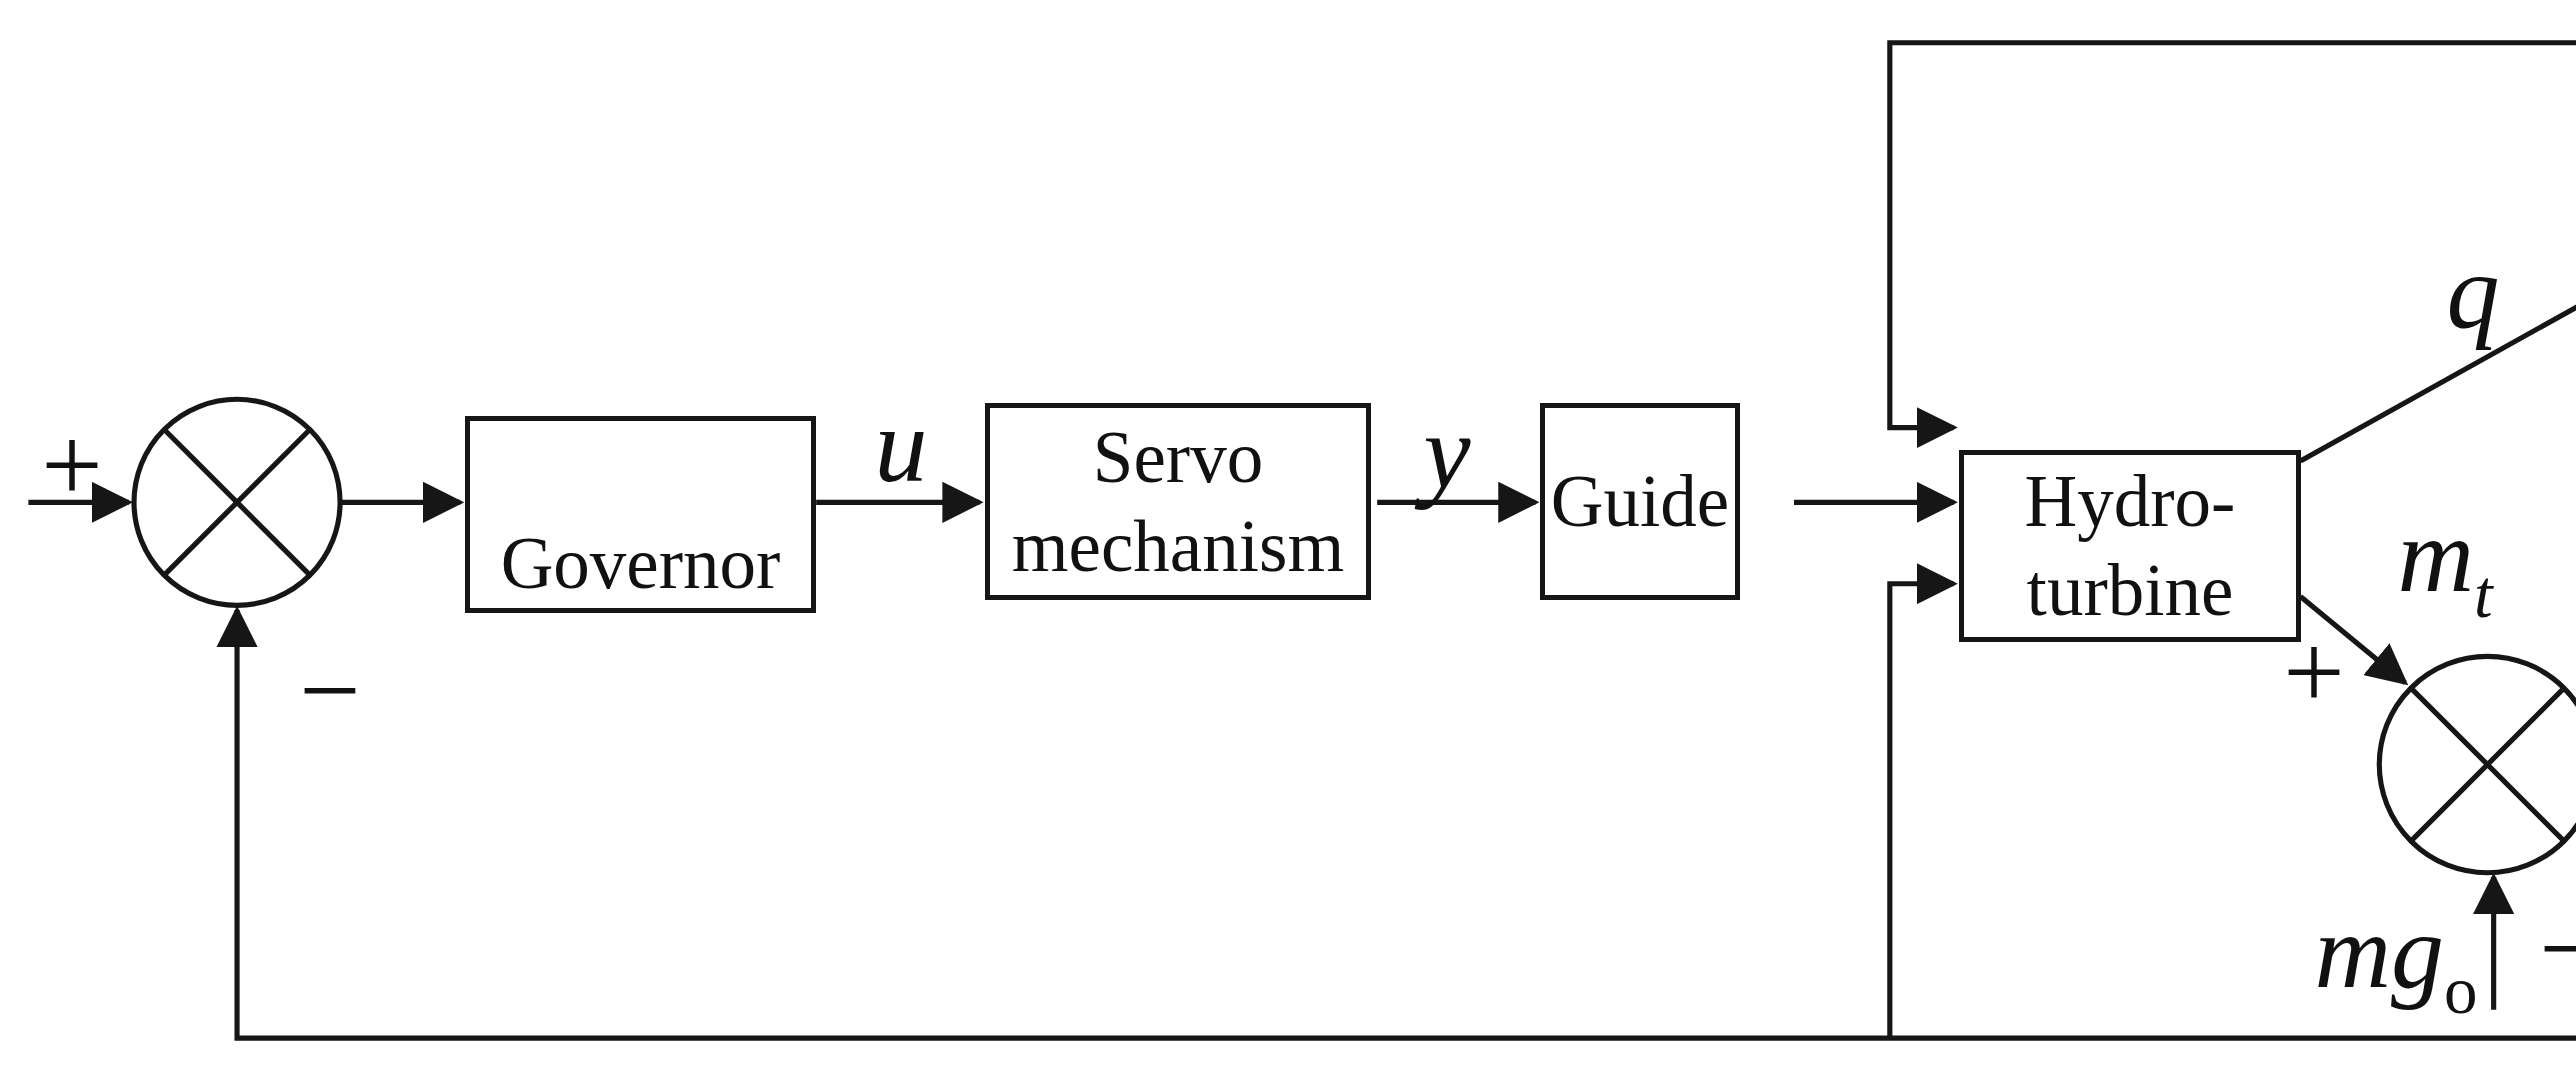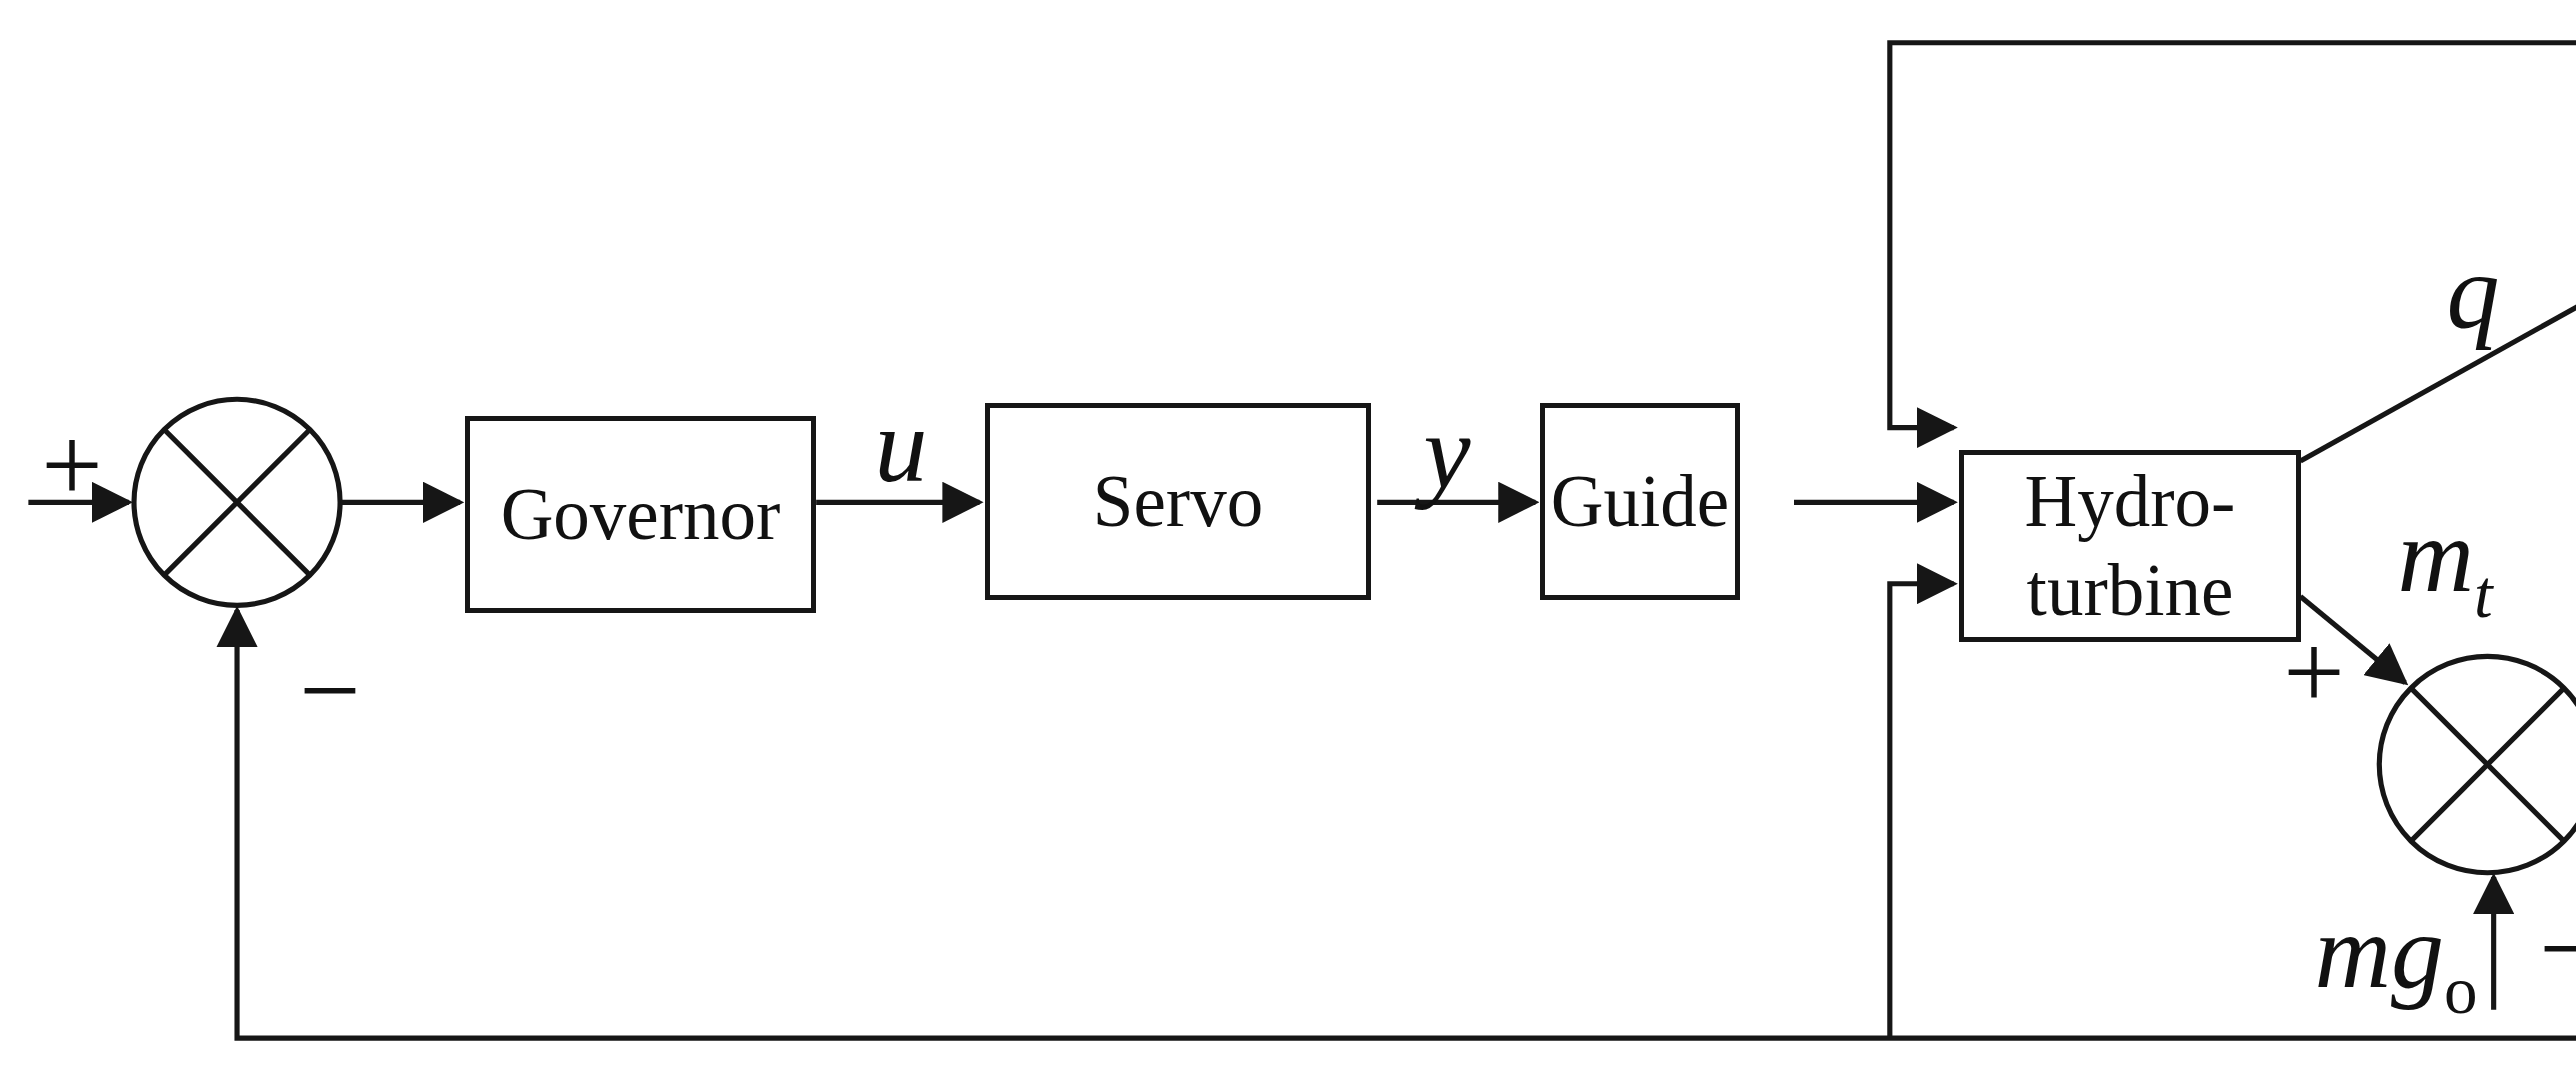--- a/index.html
+++ b/index.html
@@ -78,26 +78,27 @@
 
       <polyline points="5038,1484 5199,1484" marker-end="url(#arr)"></polyline>
 
       <polyline points="4840,1960 4840,1702" marker-end="url(#arr)"></polyline>
 
       <polyline points="5950,1460 6250,1460"></polyline>
       <polyline points="6122,1460 6122,2015 460,2015 460,1184" marker-end="url(#arr)"></polyline>
     </g>
   </svg>
 
-  <div class="block" style="left:465px;top:416px;width:351px;height:197px;">
+  <div class="block" style="left:465px;top:416px;width:351px;height:197px;justify-content:flex-end;">
     <span>Governor</span>
   </div>
 
   <div class="block" style="left:985px;top:403px;width:386px;height:197px;">
     <span>Servo</span>
+    <span>mechanism</span>
   </div>
 
   <div class="block" style="left:1540px;top:403px;width:200px;height:197px;">
     <span>Guide</span>
   </div>
 
   <div class="block" style="left:1959px;top:406px;width:342px;height:192px;margin-top:44px;">
     <span>Hydro-</span>
     <span>turbine</span>
   </div>

